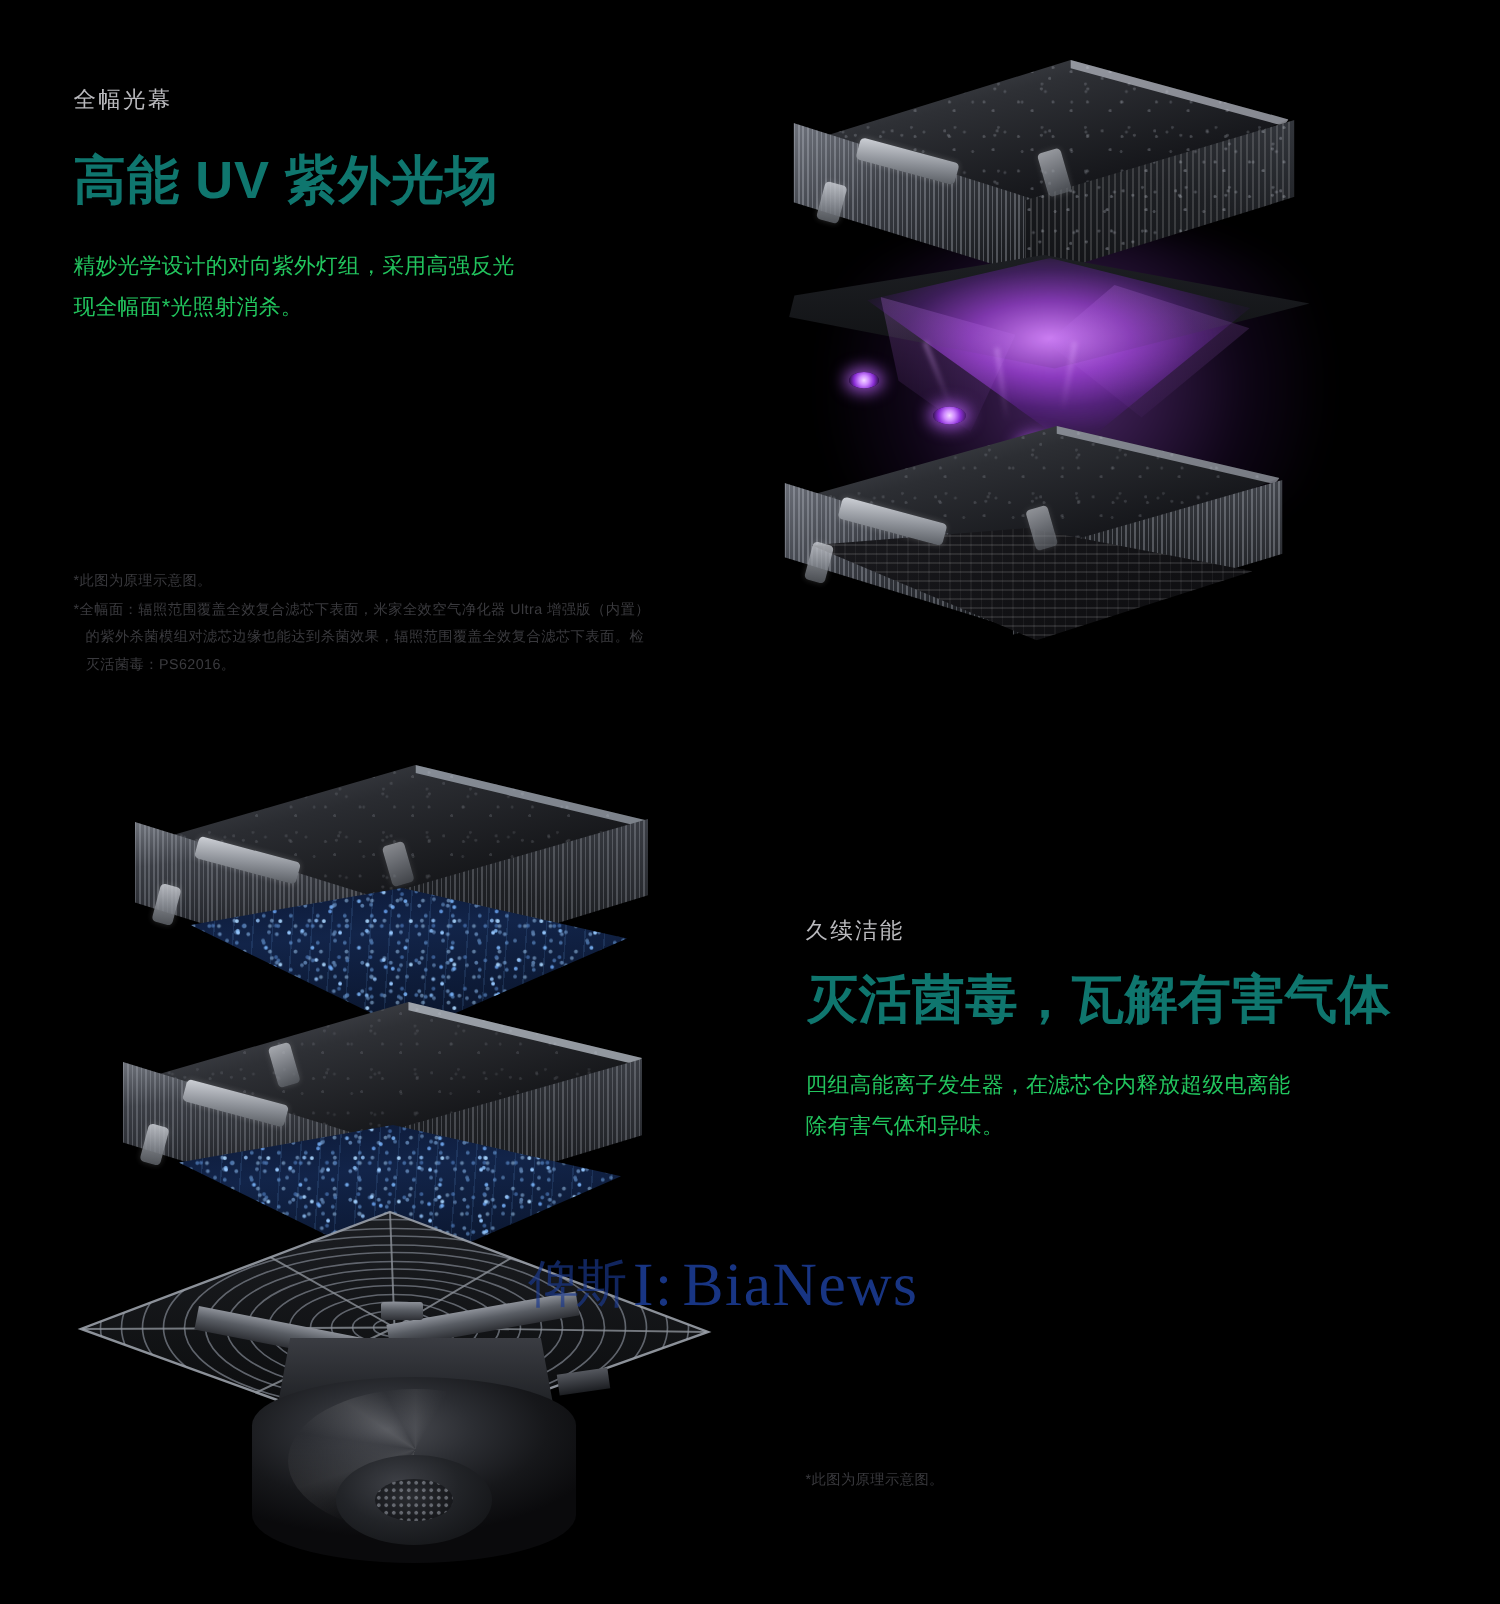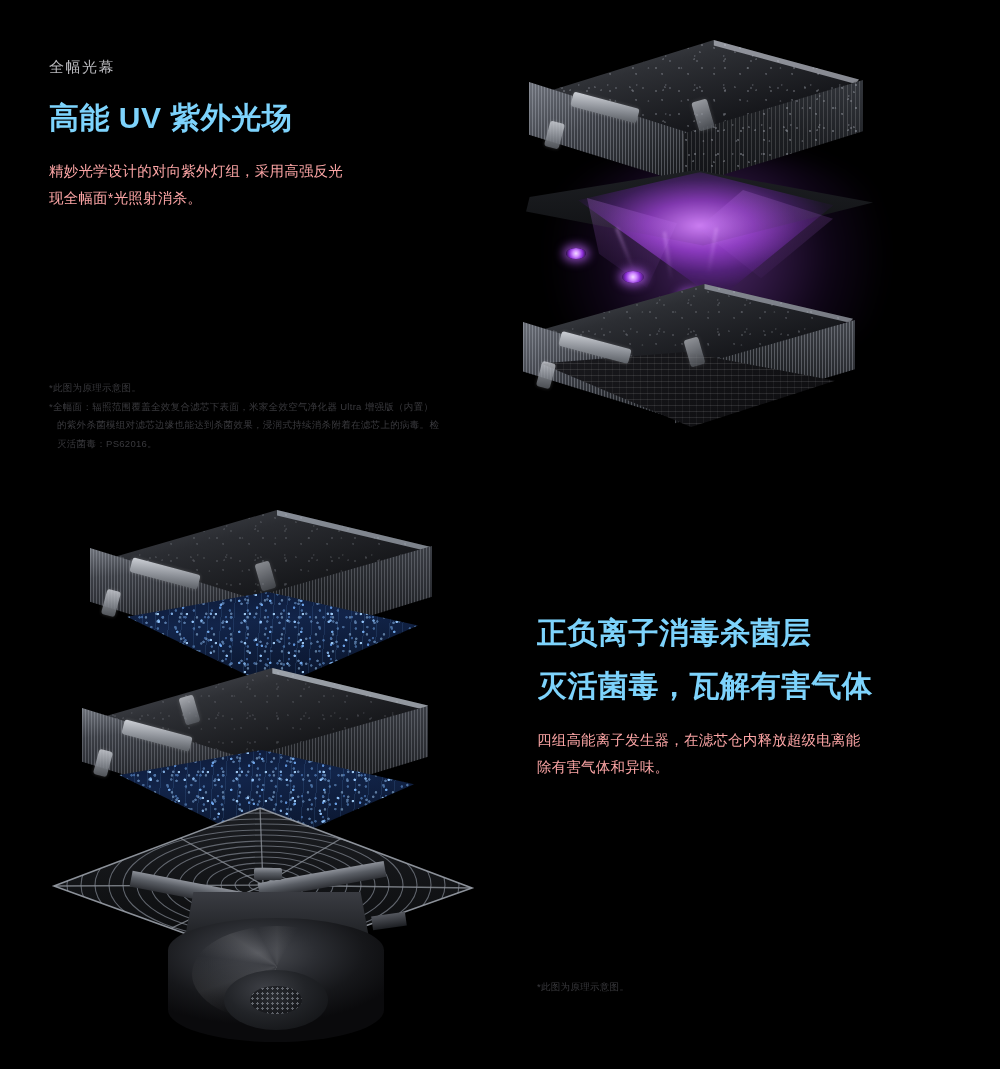--- a/index.html
+++ b/index.html
@@ -12,25 +12,25 @@
   }
   .page { position:absolute; inset:0; background:#000; }
 
   
   .text-block { position:absolute; }
   .eyebrow {
     font-size:15px; color:#b9b9bd; letter-spacing:1.5px;
     font-weight:400; line-height:1.2;
   }
   .headline {
-    font-size:30px; font-weight:700; color:#7dd3fc;
+    font-size:35px; font-weight:700; color:#0f766e;
     line-height:1.38; letter-spacing:0.5px; white-space:nowrap;
   }
   .body-copy {
-    font-size:14.5px; color:#fca5a5; line-height:1.85;
+    font-size:14.5px; color:#22c55e; line-height:1.85;
     letter-spacing:0.2px; font-weight:400;
   }
   .footnotes { font-size:9.5px; line-height:1.95; color:#3a3a3e; letter-spacing:0.3px;margin-top:18px; }
   .footnotes .fn { display:block; }
   .footnotes .fn-indent { display:block; padding-left:8px; }
 
   #block-top-left { left:49px; top:58px; width:400px; }
   #block-top-left .eyebrow { margin-bottom:21px; }
   #block-top-left .headline { margin-bottom:20px; }
   #block-top-left-notes { left:49px; top:361px; width:450px; }
@@ -281,21 +281,21 @@
   <div class="text-block" id="block-top-left">
     <div class="eyebrow">全幅光幕</div>
     <div class="headline">高能 UV 紫外光场</div>
     <div class="body-copy">精妙光学设计的对向紫外灯组，采用高强反光</div>
     <div class="body-copy">现全幅面*光照射消杀。</div>
   </div>
 
   <div class="text-block footnotes" id="block-top-left-notes">
     <span class="fn nowrap">*此图为原理示意图。</span>
     <span class="fn nowrap">*全幅面：辐照范围覆盖全效复合滤芯下表面，米家全效空气净化器 Ultra 增强版（内置）</span>
-    <span class="fn-indent nowrap">的紫外杀菌模组对滤芯边缘也能达到杀菌效果，浸润式持续消杀附着在滤芯上的病毒。检</span>
+    <span class="fn-indent nowrap">的紫外杀菌模组对滤芯边缘也能达到杀菌效果，辐照范围覆盖全效复合滤芯下表面。检</span>
     <span class="fn-indent nowrap">灭活菌毒：PS62016。</span>
   </div>
 
   <div class="art" id="art-exploded">
 
     <div class="box-top-face" style="left:48px;top:10px;width:340px;height:108px;
                 clip-path:polygon(55% 0%, 100% 34%, 49% 100%, 0% 50%);
                 background:linear-gradient(165deg,#4d5057 0%,#2a2c31 32%,#141518 70%,#08090a 100%);">
       <div class="carbon-speckle" style="opacity:.35;"></div>
     </div>
@@ -412,23 +412,28 @@
                     rgba(255,255,255,.09) 104deg, rgba(0,0,0,0) 132deg,
                     rgba(255,255,255,.06) 160deg, rgba(0,0,0,0) 190deg);"></div>
 
     <div class="fan-hub" style="left:182px;top:470px;width:104px;height:60px;"></div>
     <div class="fan-hub-mesh" style="left:208px;top:486px;width:52px;height:28px;"></div>
 
     <div style="position:absolute;left:330px;top:414px;width:34px;height:14px;
                 background:linear-gradient(180deg,#55585f,#1c1e22);transform:rotate(-8deg);"></div>
   </div>
 
+  <div id="watermark">
+    <span class="wm-cn">俾斯</span>
+    <span class="wm-en">I:</span>
+    <span class="wm-en">BiaNews</span>
+  </div>
 
   <div class="text-block" id="block-bottom-right">
-    <div class="headline">正负离子消毒杀菌层</div>
+    <div class="eyebrow">久续洁能</div>
     <div class="headline" style="margin-top:-8px;">灭活菌毒，瓦解有害气体</div>
     <div class="body-copy">四组高能离子发生器，在滤芯仓内释放超级电离能</div>
     <div class="body-copy">除有害气体和异味。</div>
   </div>
 
   <div class="text-block footnotes" id="block-bottom-right-notes">
     <span class="fn nowrap">*此图为原理示意图。</span>
   </div>
 
 </div>

